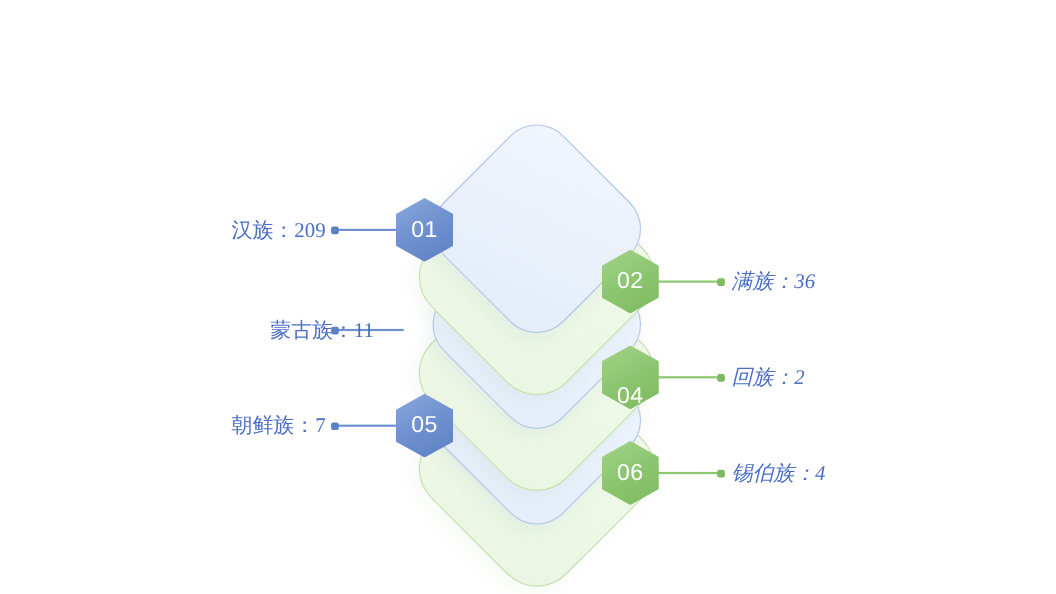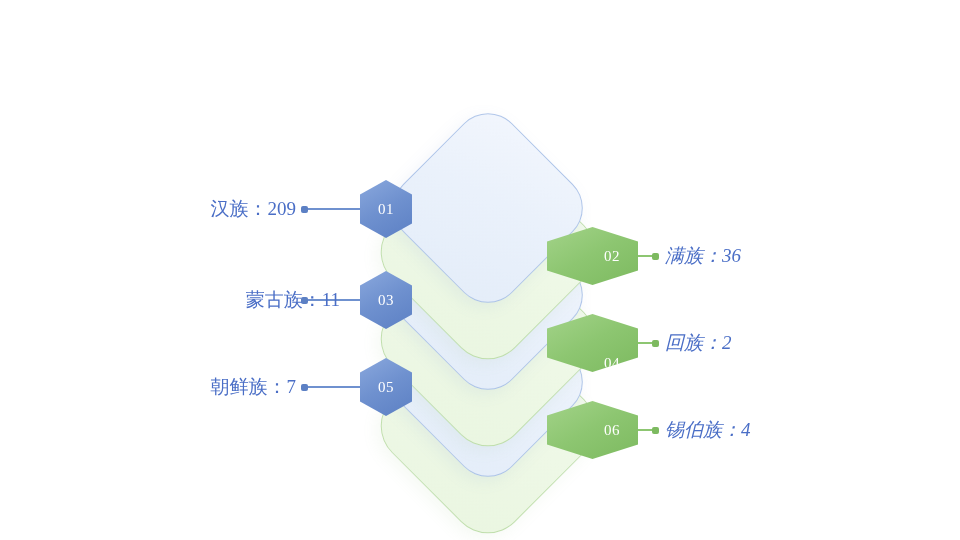--- a/index.html
+++ b/index.html
@@ -57,30 +57,29 @@
   
   .badge {
     position: absolute;
     width: 52px;
     height: 58px;
     clip-path: polygon(50% 0%, 100% 25%, 100% 75%, 50% 100%, 0% 75%, 0% 25%);
     display: flex;
     align-items: center;
     justify-content: center;
     color: #ffffff;
-    font-size: 15px;
+    font-size: 21px;
     letter-spacing: 0.5px;
-    font-family: Liberation Serif, serif;
+    font-family: Liberation Sans, sans-serif;
   }
   .badge.blue {
     background: linear-gradient(150deg, #8aa8dd 0%, #6f91cf 48%, #5c80c4 100%);
   }
   .badge.green {
     background: linear-gradient(150deg, #a3d389 0%, #8dc671 48%, #7dba60 100%);
-    padding-left: 39px;
   }
 
   
   .connector {
     position: absolute;
     height: 2px;
   }
   .connector.blue { background: #6f91cf; }
   .connector.green { background: #8dc671; }
 
@@ -128,23 +127,20 @@
   <div class="connector green" style="left:597px; top:255px; width:58px;"></div>
   <div class="dot green" style="left:652px; top:253px;"></div>
   <div class="label right" style="left:665px; top:256px;">满族：36</div>
   <div class="badge green" style="left:547px; top:227px;">
     <span>02</span>
   </div>
 
   <div class="connector blue" style="left:305px; top:299px; width:62px;"></div>
   <div class="dot blue" style="left:301px; top:297px;"></div>
   <div class="label left" style="left:296px; top:300px;margin-left:44px;">蒙古族：11</div>
-  <div class="badge blue" style="left:360px; top:271px;">
-    <span>03</span>
-  </div>
 
   <div class="connector green" style="left:597px; top:342px; width:58px;"></div>
   <div class="dot green" style="left:652px; top:340px;"></div>
   <div class="label right" style="left:665px; top:343px;">回族：2</div>
   <div class="badge green" style="left:547px; top:314px;align-items:flex-end;">
     <span>04</span>
   </div>
 
   <div class="connector blue" style="left:305px; top:386px; width:62px;"></div>
   <div class="dot blue" style="left:301px; top:384px;"></div>

